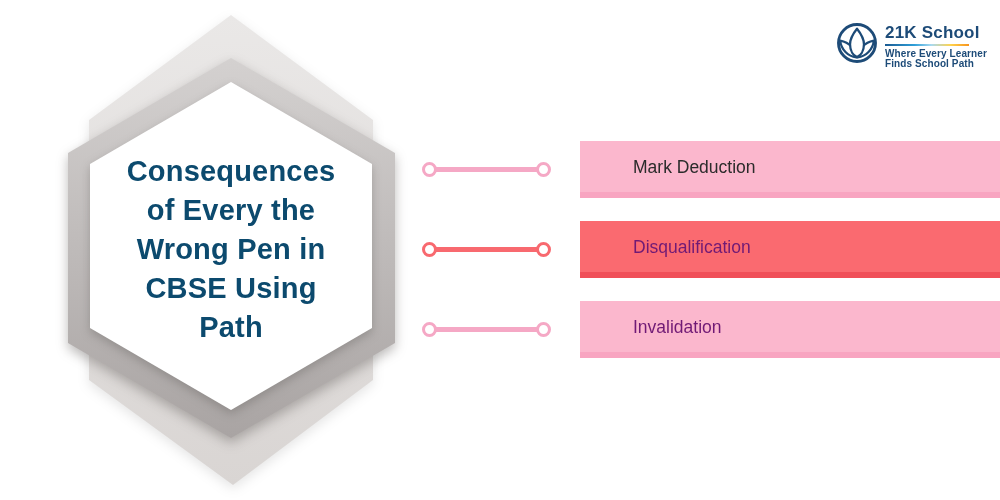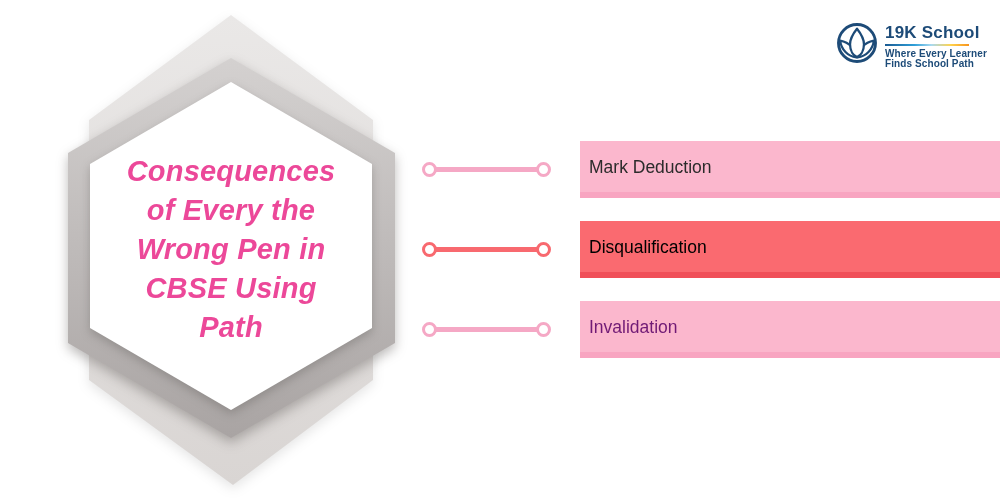--- a/index.html
+++ b/index.html
@@ -16,21 +16,21 @@
              font-weight:bold;font-size:29px;line-height:39px;letter-spacing:0.2px;}
 
   
   .row{position:absolute;left:0;width:1000px;height:57px;}
   .conn-line{position:absolute;left:430px;top:26px;width:114px;height:5px;border-radius:3px;}
   .ring{position:absolute;top:21px;width:15px;height:15px;border-radius:50%;
         border:3.5px solid #f5a8c5;background:#ffffff;box-sizing:border-box;}
   .ring.left{left:422px;}
   .ring.right{left:536px;}
   .bar{position:absolute;left:580px;right:0;top:0;height:57px;display:flex;align-items:center;}
-  .bar-label{padding-left:9px;padding-bottom:5px;font-size:17.5px;}
+  .bar-label{padding-left:9px;padding-bottom:5px;font-size:17.5px;margin-left:44px;}
   .bar-edge{position:absolute;left:0;right:0;bottom:0;height:6px;}
 
   
   .logo{position:absolute;left:836px;top:21px;display:flex;align-items:flex-start;}
   .logo-text{margin-left:7px;padding-top:3px;}
   .logo-name{font-size:17px;font-weight:bold;letter-spacing:0.2px;line-height:17px;}
   .logo-underline{width:84px;height:2px;margin-top:3px;margin-bottom:3px;}
   .logo-tagline{font-size:10px;font-weight:bold;line-height:9.5px;letter-spacing:0.1px;}
 </style>
 </head>
@@ -47,21 +47,21 @@
       <linearGradient id="gBorder" x1="0" y1="0" x2="0" y2="1">
         <stop offset="0" stop-color="#d4d1d0"></stop>
         <stop offset="1" stop-color="#a9a4a3"></stop>
       </linearGradient>
     </defs>
     <polygon class="back-hex" points="231,15 373,120 373,380 233,485 89,380 89,120" fill="url(#gBack)"></polygon>
     <polygon class="front-hex" points="231,58 395,153 395,343 231,438 68,343 68,153" fill="url(#gBorder)"></polygon>
     <polygon class="inner-hex" points="231,82 372,164 372,328 231,410 90,328 90,164" fill="#ffffff"></polygon>
   </svg>
 
-  <div class="hex-title" style="color: #ec4899; font-style: italic;">
+  <div class="hex-title" style="color: #0c4a6e;">
     <div>Consequences</div>
     <div>of Every the</div>
     <div>Wrong Pen in</div>
     <div>CBSE Using</div>
     <div>Path</div>
   </div>
 
   <div class="row" style="top:141px">
     <div class="conn-line" style="background: rgb(245, 168, 197);"></div>
     <div class="ring left" style="border-color: rgb(245, 168, 197);"></div>
@@ -70,21 +70,21 @@
       <span class="bar-label" style="color: rgb(43, 43, 43);">Mark Deduction</span>
       <div class="bar-edge" style="background: rgb(248, 165, 193);"></div>
     </div>
   </div>
 
   <div class="row" style="top:221px">
     <div class="conn-line" style="background: rgb(248, 105, 111);"></div>
     <div class="ring left" style="border-color: rgb(248, 105, 111);"></div>
     <div class="ring right" style="border-color: rgb(248, 105, 111);"></div>
     <div class="bar" style="background: rgb(250, 106, 112);">
-      <span class="bar-label" style="color: #000000;">Disqualification</span>
+      <span class="bar-label" style="color: #701a75;">Disqualification</span>
       <div class="bar-edge" style="background: rgb(240, 79, 89);"></div>
     </div>
   </div>
 
   <div class="row" style="top:301px">
     <div class="conn-line" style="background: rgb(245, 168, 197);"></div>
     <div class="ring left" style="border-color: rgb(245, 168, 197);"></div>
     <div class="ring right" style="border-color: rgb(245, 168, 197);"></div>
     <div class="bar" style="background: rgb(251, 183, 205);">
       <span class="bar-label" style="color: #701a75;">Invalidation</span>
@@ -93,21 +93,21 @@
   </div>
 
   <div class="logo">
     <svg width="42" height="44" viewBox="0 0 44 44">
       <circle cx="22" cy="22" r="19.4" fill="#ffffff" stroke="#1d4b78" stroke-width="3"></circle>
       <path d="M21.3 37 C12.5 36 5.5 29 4.3 19.5 C13 21.3 19.8 27 21.3 37 Z" fill="#ffffff" stroke="#1d4b78" stroke-width="2.4" stroke-linejoin="round"></path>
       <path d="M22.7 37 C31.5 36 38.5 29 39.7 19.5 C31 21.3 24.2 27 22.7 37 Z" fill="#ffffff" stroke="#1d4b78" stroke-width="2.4" stroke-linejoin="round"></path>
       <path d="M22 7 C26.8 13 29.3 17.8 29.3 23.3 C29.3 30.8 25.4 35.3 22 36.8 C18.6 35.3 14.7 30.8 14.7 23.3 C14.7 17.8 17.2 13 22 7 Z" fill="#ffffff" stroke="#1d4b78" stroke-width="2.4" stroke-linejoin="round"></path>
     </svg>
     <div class="logo-text">
-      <div class="logo-name" style="color: rgb(29, 75, 120);">19K School</div>
+      <div class="logo-name" style="color: rgb(29, 75, 120);">21K School</div>
       <div class="logo-underline" style="background: linear-gradient(90deg, rgb(26, 90, 146) 0%, rgb(47, 159, 216) 35%, rgb(168, 217, 240) 55%, rgb(255, 211, 78) 78%, rgb(247, 148, 29) 100%);"></div>
       <div class="logo-tagline" style="color: rgb(29, 75, 120);">
         <div>Where Every Learner</div>
         <div>Finds School Path</div>
       </div>
     </div>
   </div>
 
 </div>
 

